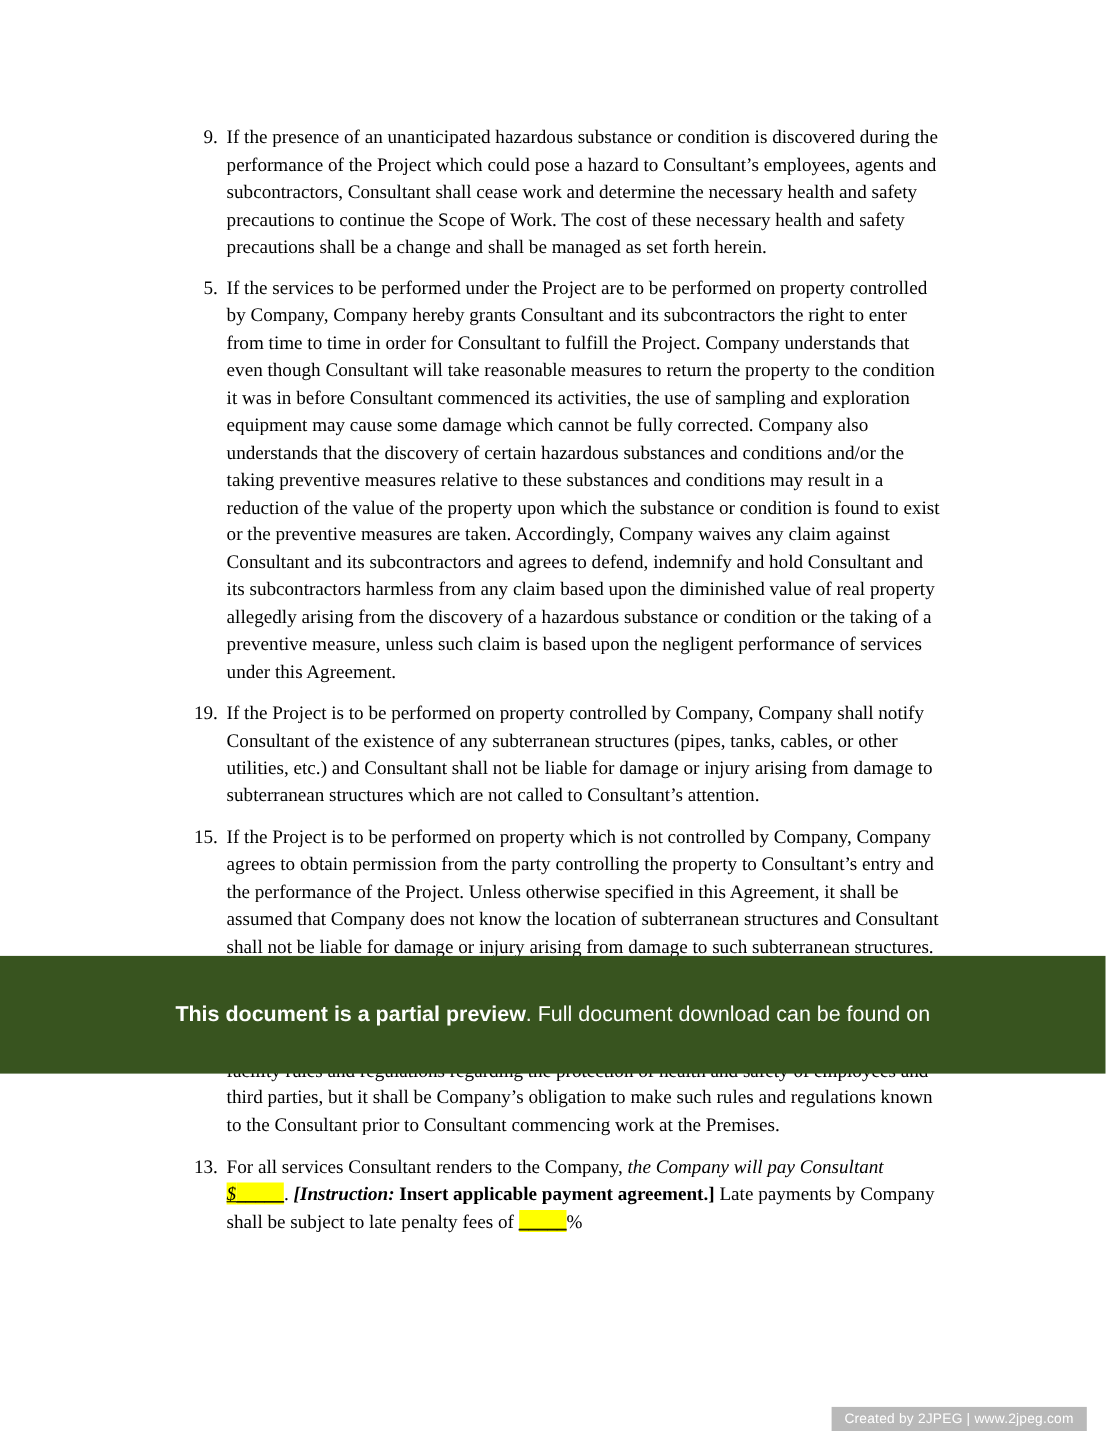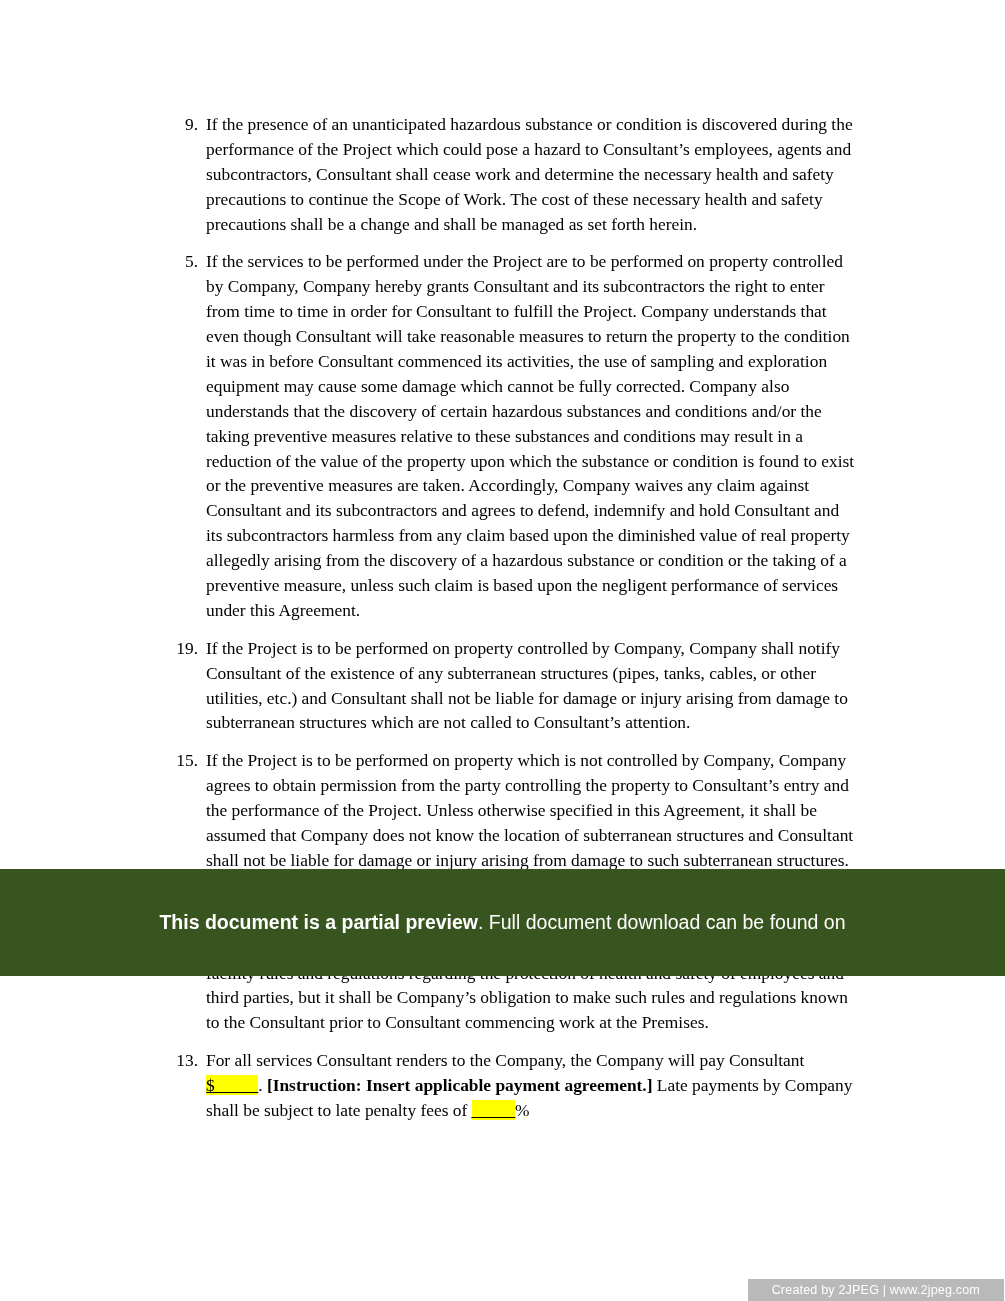--- a/index.html
+++ b/index.html
@@ -45,20 +45,21 @@
     position: absolute;
     left: 0;
     top: 0;
     width: 30px;
     text-align: right;
     font-size: 17.4px;
   }
   .u {
   }
   .ital {
+    font-style: italic;
   }
   .bold {
     font-weight: bold;
   }
   .hl-u {
     background: #ffff00;
     text-decoration: underline;
   }
   
   .banner {
@@ -86,31 +87,31 @@
   .banner .line2 {
     font-size: 19.5px;
   }
   .banner .line3 {
     font-size: 19.5px;
     text-decoration: underline;
   }
   
   .footer-watermark {
     position: absolute;
-    right: 1px;
+    right: 17px;
     bottom: 0;
     height: 22px;
     background: #b9b9b9;
     color: #ffffff;
     font-family: "Liberation Sans", sans-serif;
     font-size: 12.5px;
     display: flex;
     align-items: center;
     justify-content: flex-end;
-    padding: 0 24px;
+    padding: 0 12px;
     box-sizing: border-box;
     letter-spacing: 0.2px;
   }
 </style>
 </head>
 <body>
 
 <div class="page">
 
   <div class="content">

